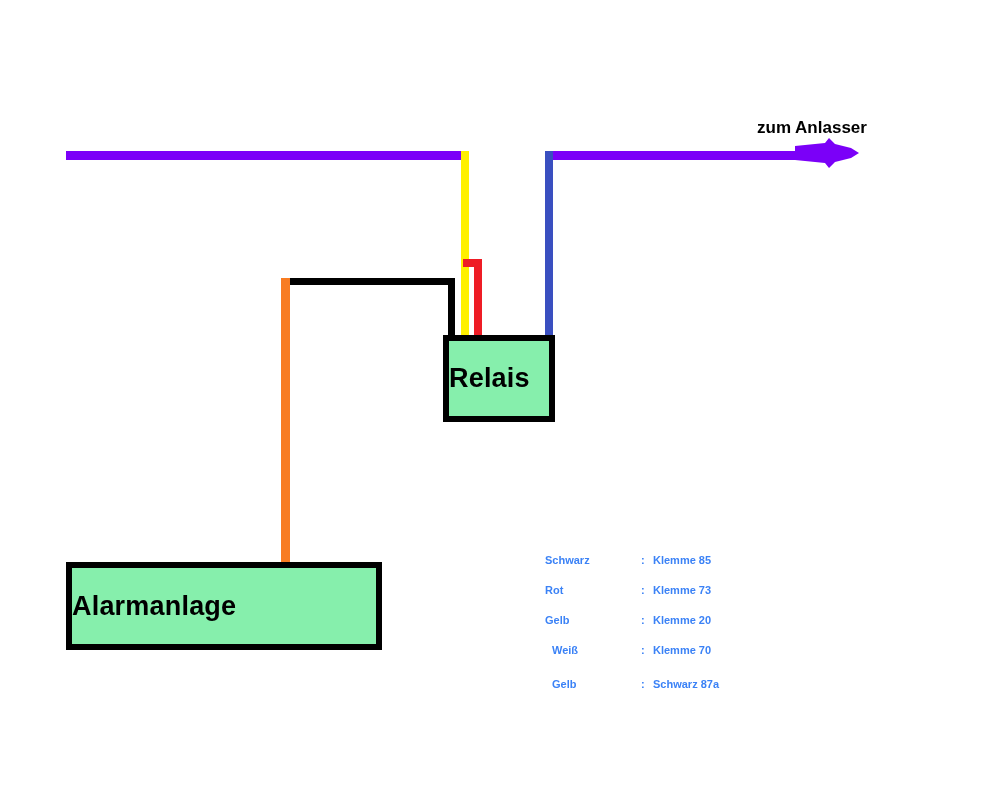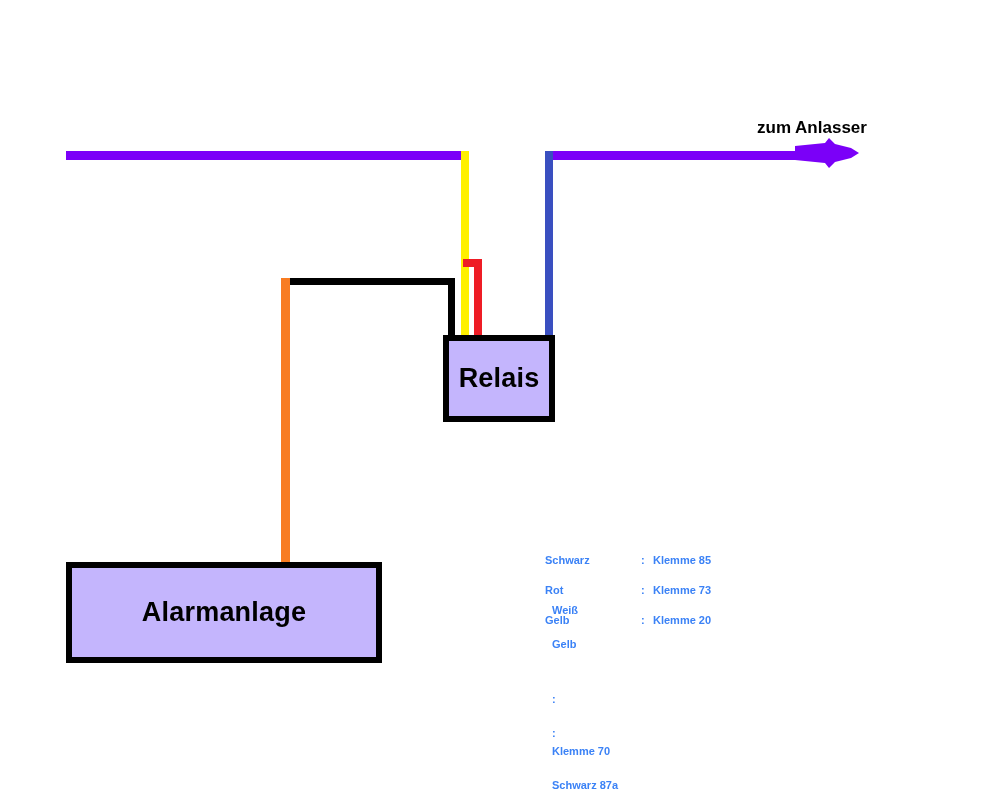--- a/index.html
+++ b/index.html
@@ -18,47 +18,47 @@
     background: #ffffff;
     overflow: hidden;
   }
   
   .wire-h, .wire-v {
     position: absolute;
   }
   
   .box {
     position: absolute;
-    background: #c4b5fd;
+    background: #86efac;
     border: 6px solid #000000;
     box-sizing: border-box;
     display: flex;
     align-items: center;
-    justify-content: center;
+    justify-content: flex-start;
   }
   .box-label {
     font-weight: bold;
     color: #000000;
     letter-spacing: 0.2px;
     white-space: nowrap;
   }
   #relais-box {
     left: 443px;
     top: 335px;
     width: 112px;
     height: 87px;
   }
   #relais-box .box-label {
     font-size: 27px;
   }
   #alarmanlage-box {
     left: 66px;
     top: 562px;
     width: 316px;
-    height: 101px;
+    height: 88px;
   }
   #alarmanlage-box .box-label {
     font-size: 27px;
   }
   
   .caption {
     position: absolute;
     font-size: 17px;
     font-weight: bold;
     color: #000000;
@@ -83,21 +83,20 @@
     color: #3b82f6;
   }
   .legend-row {
     display: flex;
     align-items: baseline;
     height: 30px;
   }
   .legend-row.indented {
     padding-left: 7px;
     height: 34px;
-    flex-direction: column;
   }
   .legend-color {
     width: 96px;
     flex: 0 0 96px;
     white-space: nowrap;
   }
   .legend-row.indented .legend-color {
     width: 89px;
     flex: 0 0 89px;
   }

